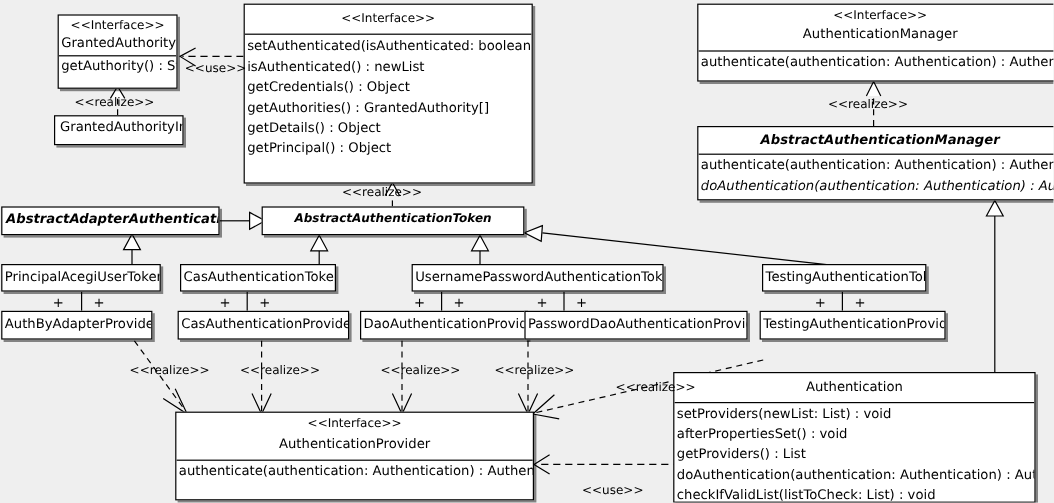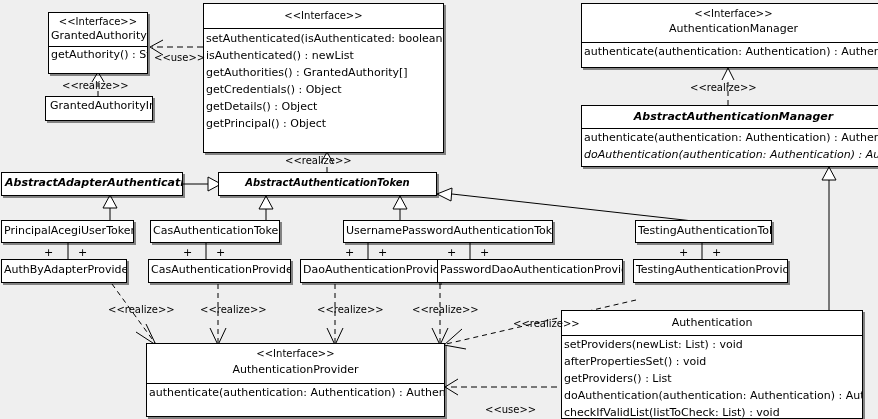--- a/index.html
+++ b/index.html
@@ -206,22 +206,22 @@
     </div>
   </div>
 
   <div class="uclass" style="left:203px; top:3px; width:241px; height:150px;">
     <div class="uhead" style="padding-top:5px;padding-bottom:6px;">
       <div class="ustereo">&lt;&lt;Interface&gt;&gt;</div>
     </div>
     <div class="uops usep" style="padding-top:1px;">
       <div class="uop" style="line-height:17px;">setAuthenticated(isAuthenticated: boolean) : void</div>
       <div class="uop" style="line-height:17px;">isAuthenticated() : newList</div>
+      <div class="uop" style="line-height:17px;">getCredentials() : Object</div>
       <div class="uop" style="line-height:17px;">getAuthorities() : GrantedAuthority[]</div>
-      <div class="uop" style="line-height:17px;">getCredentials() : Object</div>
       <div class="uop" style="line-height:17px;">getDetails() : Object</div>
       <div class="uop" style="line-height:17px;">getPrincipal() : Object</div>
     </div>
   </div>
 
   <div class="uclass" style="left:581px; top:3px; width:305px; height:65px;">
     <div class="uhead" style="padding-top:3px;padding-bottom:4px;">
       <div class="ustereo">&lt;&lt;Interface&gt;&gt;</div>
       <div class="uname" style="line-height:18px;">AuthenticationManager</div>
     </div>

